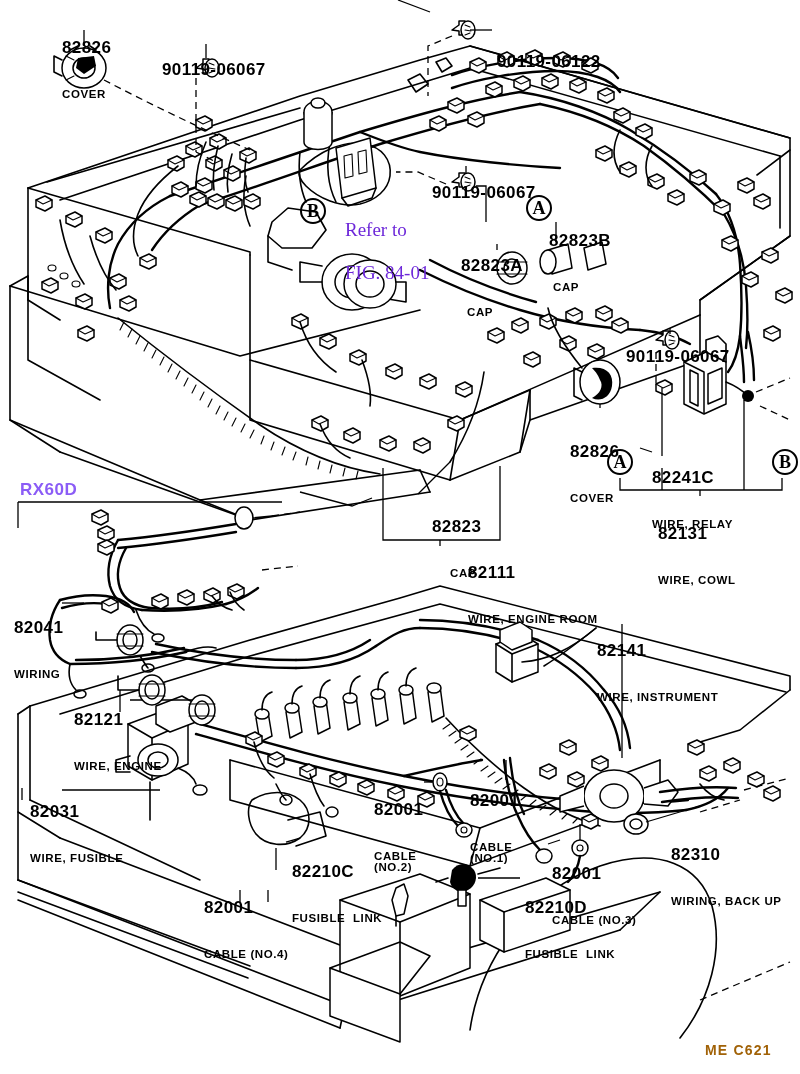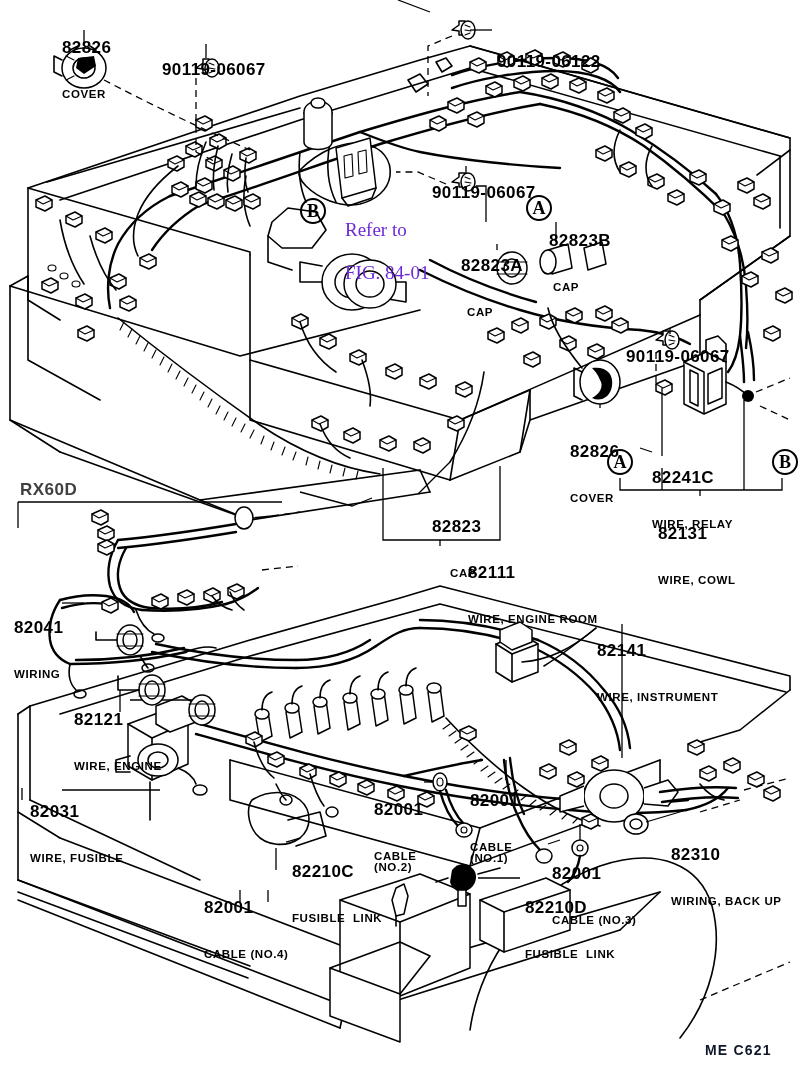--- a/index.html
+++ b/index.html
@@ -64,29 +64,29 @@
     color: #000;
     text-align: center;
     line-height: 22px;
   }
   .rxtag {
     position: absolute;
     font-family: "Liberation Sans", sans-serif;
     font-weight: bold;
     font-size: 17px;
     letter-spacing: 0.5px;
-    color: #404040;
+    color: #8b5cf6;
   }
   .footcode {
     position: absolute;
     font-family: "Liberation Sans", sans-serif;
     font-weight: bold;
     font-size: 14px;
     letter-spacing: 1.2px;
-    color: #0f172a;
+    color: #a16207;
   }
 </style>
 </head>
 <body>
 
 <div id="page">
 
   <svg id="art" viewBox="0 0 800 1074" xmlns="http://www.w3.org/2000/svg">
     <defs>
       <style>

